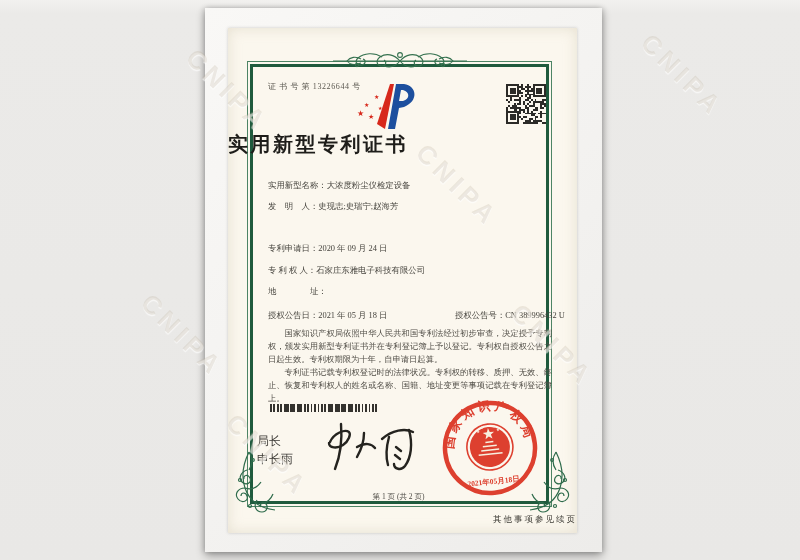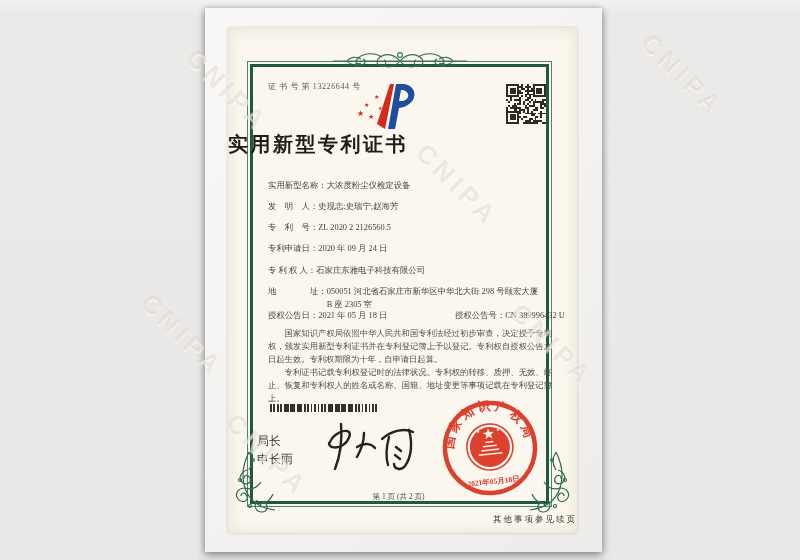--- a/index.html
+++ b/index.html
@@ -299,29 +299,24 @@
             <rect x="15" y="20" width="1" height="1" fill="#2b2a27"></rect>
             <rect x="16" y="20" width="1" height="1" fill="#2b2a27"></rect>
             <rect x="19" y="20" width="1" height="1" fill="#2b2a27"></rect>
             <rect x="20" y="20" width="1" height="1" fill="#2b2a27"></rect>
           </svg></div>
 
       <div class="title">实用新型专利证书</div>
 
       <div class="row r1"><span class="lbl">实用新型名称：</span><span class="val">大浓度粉尘仪检定设备</span></div>
       <div class="row r2"><span class="lbl">发　明　人：</span><span class="val">史现志;史瑞宁;赵海芳</span></div>
-      <div class="row r3"><span class="lbl">专　利　号：</span><span class="val">ZL 2020 2 2126560.5</span></div>
       <div class="row r4"><span class="lbl">专利申请日：</span><span class="val">2020 年 09 月 24 日</span></div>
       <div class="row r5"><span class="lbl">专 利 权 人：</span><span class="val">石家庄东雅电子科技有限公司</span></div>
       <div class="row r6">
         <span class="lbl">地　　　　址：</span>
-        <span class="valcol">
-          <span>050051 河北省石家庄市新华区中华北大街 298 号颐宏大厦</span><br>
-          <span>B 座 2305 室</span>
-        </span>
       </div>
       <div class="row r7">
         <span class="pair"><span class="lbl">授权公告日：</span><span class="val">2021 年 05 月 18 日</span></span>
         <span class="pair pair2"><span class="lbl">授权公告号：</span><span class="val">CN 389996432 U</span></span>
       </div>
 
       <div class="notice">
         <p>国家知识产权局依照中华人民共和国专利法经过初步审查，决定授予专利权，颁发实用新型专利证书并在专利登记簿上予以登记。专利权自授权公告之日起生效。专利权期限为十年，自申请日起算。</p>
         <p>专利证书记载专利权登记时的法律状况。专利权的转移、质押、无效、终止、恢复和专利权人的姓名或名称、国籍、地址变更等事项记载在专利登记簿上。</p>
       </div>

